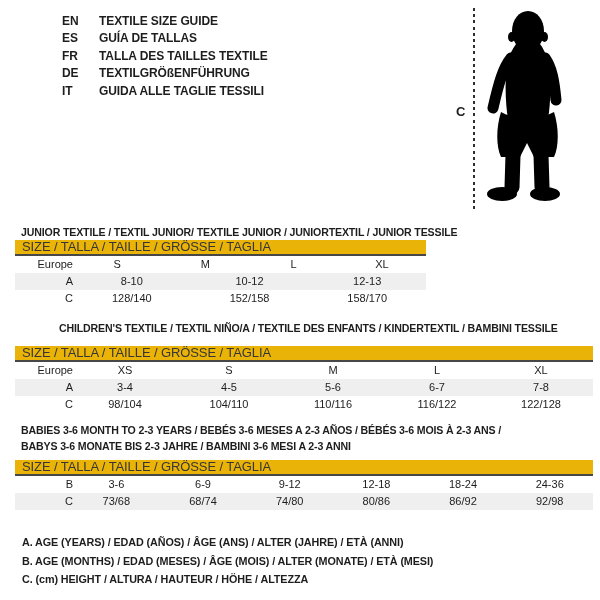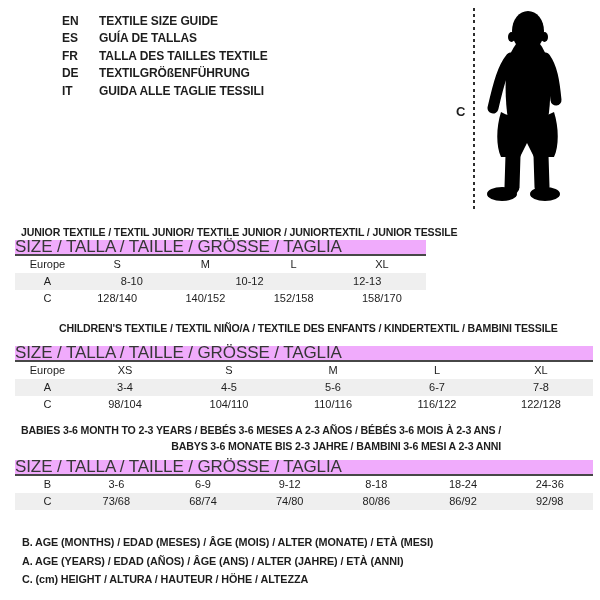--- a/index.html
+++ b/index.html
@@ -21,34 +21,34 @@
   .height-line { left:473px; top:8px; width:2px; height:203px;
                  background:repeating-linear-gradient(to bottom,#2e2e2e 0 3px,transparent 3px 6.2px); }
   .height-label { left:456px; top:104px; font-weight:bold; font-size:13px; }
   .baby-svg { left:482px; top:10px; }
 
   
   .section-title { left:21px; font-weight:bold; font-size:10.6px;
                    letter-spacing:-0.15px; line-height:15.5px; white-space:nowrap; }
   .t-junior   { top:217px;margin-top:8px; }
   .t-children { top:321px;margin-left:38px; }
-  .t-babies   { top:423px;text-align:right; }
+  .t-babies   { top:423px; }
 
   
   .size-table { left:15px; }
   .tbl-junior   { top:240px; width:411px; }
   .tbl-children { top:346px; width:578px; }
   .tbl-babies   { top:460px; width:578px; }
-  .size-bar { background:#f0abfc; border-bottom:2px solid #474747;
-              height:14px; line-height:14px; 
-              font-size:17px; color:#363636; letter-spacing:-0.1px; }
+  .size-bar { background:#eab308; border-bottom:2px solid #474747;
+              height:14px; line-height:14px; padding-left:7px;
+              font-size:13px; color:#363636; letter-spacing:-0.1px; }
   .trow { display:flex; height:17px; line-height:17px; font-size:11px; }
   .trow.alt { background:#efefef; }
   .tcell { flex:1; text-align:center; }
-  .tcell.first { flex:0 0 51px; text-align:center; padding-left:7px; }
+  .tcell.first { flex:0 0 51px; text-align:right; padding-left:7px; }
 
   
   .notes { left:22px; top:533px; font-weight:bold; font-size:10.8px;
            letter-spacing:-0.1px; line-height:18.6px; white-space:nowrap; }
 </style>
 </head>
 <body>
 
 <div>
 
@@ -105,21 +105,20 @@
     </div>
     <div class="trow alt">
       <div class="tcell first">A</div>
       <div class="tcell">8-10</div>
       <div class="tcell">10-12</div>
       <div class="tcell">12-13</div>
     </div>
     <div class="trow">
       <div class="tcell first">C</div>
       <div class="tcell">128/140</div>
-      <div class="tcell">140/152</div>
       <div class="tcell">152/158</div>
       <div class="tcell">158/170</div>
     </div>
   </div>
 
   <div class="abs section-title t-children">CHILDREN'S TEXTILE / TEXTIL NIÑO/A / TEXTILE DES ENFANTS / KINDERTEXTIL / BAMBINI TESSILE</div>
   <div class="abs size-table tbl-children">
     <div class="size-bar">SIZE / TALLA / TAILLE / GRÖSSE / TAGLIA</div>
     <div class="trow">
       <div class="tcell first">Europe</div>
@@ -151,34 +150,34 @@
     <div>BABIES 3-6 MONTH TO 2-3 YEARS / BEBÉS 3-6 MESES A 2-3 AÑOS / BÉBÉS 3-6 MOIS À 2-3 ANS /</div>
     <div>BABYS 3-6 MONATE BIS 2-3 JAHRE / BAMBINI 3-6 MESI A 2-3 ANNI</div>
   </div>
   <div class="abs size-table tbl-babies">
     <div class="size-bar">SIZE / TALLA / TAILLE / GRÖSSE / TAGLIA</div>
     <div class="trow">
       <div class="tcell first">B</div>
       <div class="tcell">3-6</div>
       <div class="tcell">6-9</div>
       <div class="tcell">9-12</div>
-      <div class="tcell">8-18</div>
+      <div class="tcell">12-18</div>
       <div class="tcell">18-24</div>
       <div class="tcell">24-36</div>
     </div>
     <div class="trow alt">
       <div class="tcell first">C</div>
       <div class="tcell">73/68</div>
       <div class="tcell">68/74</div>
       <div class="tcell">74/80</div>
       <div class="tcell">80/86</div>
       <div class="tcell">86/92</div>
       <div class="tcell">92/98</div>
     </div>
   </div>
 
   <div class="abs notes">
+    <div>A. AGE (YEARS) / EDAD (AÑOS) / ÂGE (ANS) / ALTER (JAHRE) / ETÀ (ANNI)</div>
     <div>B. AGE (MONTHS) / EDAD (MESES) / ÂGE (MOIS) / ALTER (MONATE) / ETÀ (MESI)</div>
-    <div>A. AGE (YEARS) / EDAD (AÑOS) / ÂGE (ANS) / ALTER (JAHRE) / ETÀ (ANNI)</div>
     <div>C. (cm) HEIGHT / ALTURA / HAUTEUR / HÖHE / ALTEZZA</div>
   </div>
 
 </div>
 
 </body></html>

